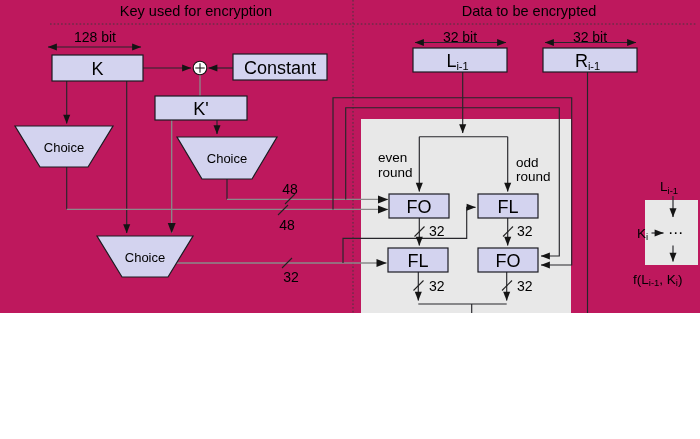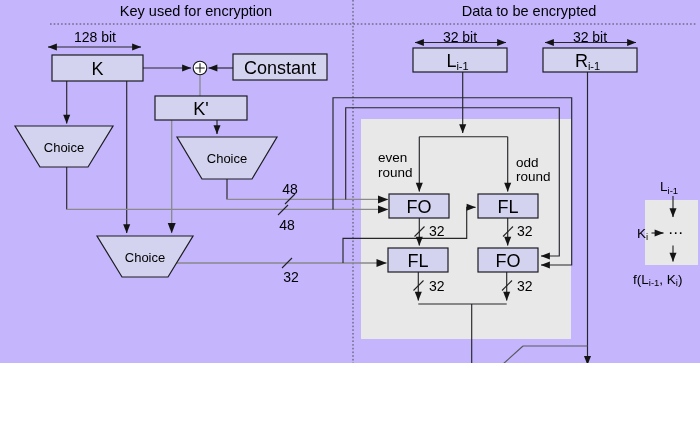--- a/index.html
+++ b/index.html
@@ -1,16 +1,16 @@
 <!DOCTYPE html>
 <html><head>
 <meta charset="utf-8">
 <style>
   html,body{margin:0;padding:0;background:#fff;}
-  .stage{position:relative;width:700px;height:363px;background:#c4b5fd;overflow:hidden;}
+  .stage{position:relative;width:700px;height:313px;background:#be185d;overflow:hidden;}
   svg{display:block;}
   text{font-family:"Liberation Sans","DejaVu Sans",sans-serif;fill:#000;}
   .box{fill:#d3d3ef;stroke:#1c1c22;stroke-width:1.2;}
   .panel{fill:#e8e8e8;stroke:none;}
   .wire{stroke:#26262b;stroke-width:1.15;fill:none;}
   .wire-gray{stroke:#8a8a8a;stroke-width:1.3;fill:none;}
   .wire-mid{stroke:#5a5a5e;stroke-width:1.15;fill:none;}
   .slash{stroke:#222;stroke-width:1.1;fill:none;}
   .dotline{stroke:#3a3a3a;stroke-width:0.9;stroke-dasharray:1.6,2.1;fill:none;}
   .xorc{fill:#ffffff;stroke:#111;stroke-width:1.1;}

